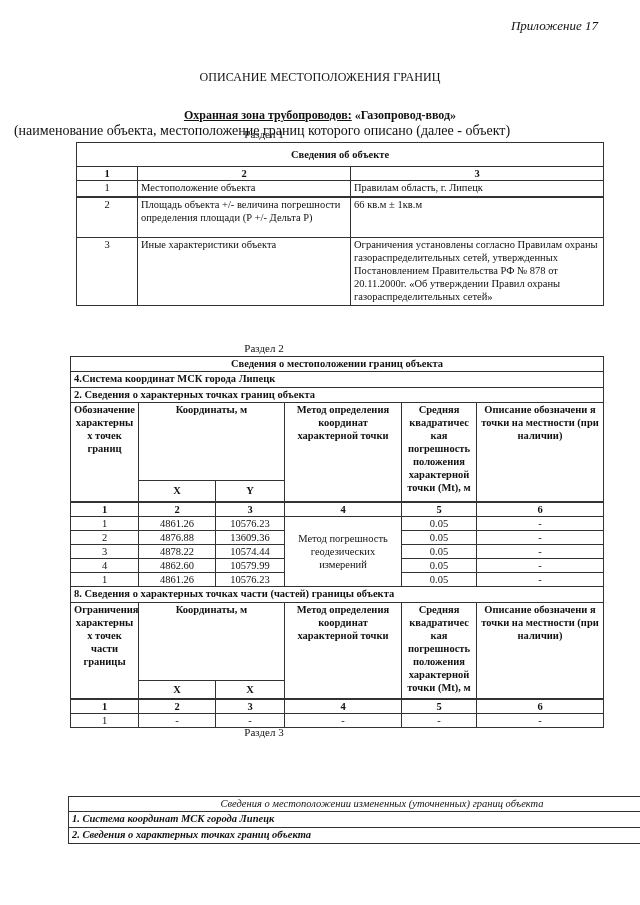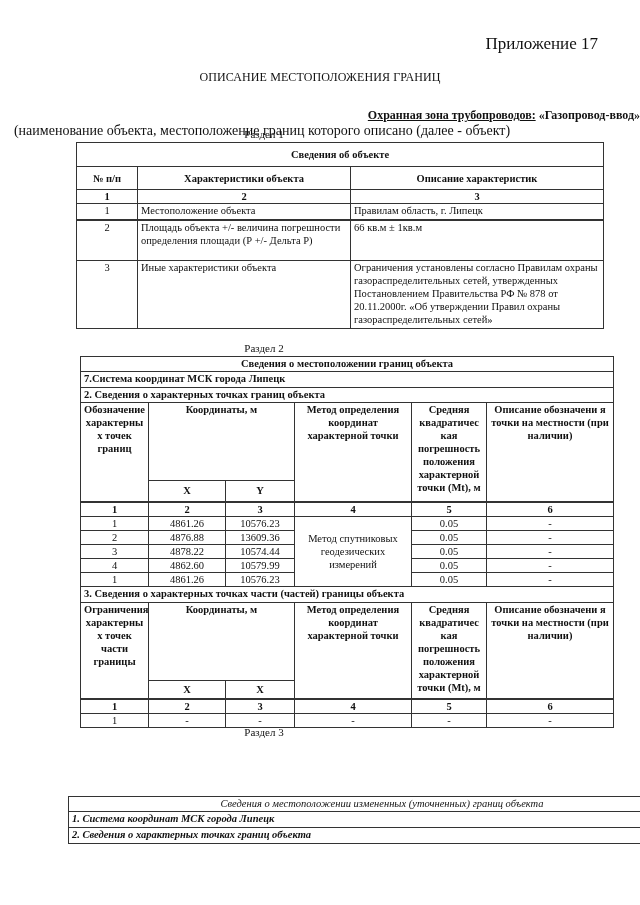--- a/index.html
+++ b/index.html
@@ -1,21 +1,21 @@
 <!DOCTYPE html>
 <html><head>
 <meta charset="utf-8">
 <style>
   html, body { margin:0; padding:0; background:#ffffff; }
   body { width:640px; height:905px; position:relative; overflow:hidden;
          font-family:"Liberation Serif", "DejaVu Serif", serif; color:#111; }
   .abs { position:absolute; }
-  .appendix { right:42px; top:34px; font-size:17px; }
+  .appendix { right:42px; top:18px; font-size:13px;font-style:italic; }
   .title { left:0; width:640px; top:70px; text-align:center; font-size:12px; letter-spacing:0.1px; }
-  .obj-name { left:0; width:640px; top:108px; text-align:right; font-size:12px; font-weight:bold; }
+  .obj-name { left:0; width:640px; top:108px; text-align:center; font-size:12px; font-weight:bold; }
   .obj-name .u { text-decoration:underline; }
   .obj-desc { left:0; width:524px; top:123px; text-align:center; font-size:14px; }
   .sec-label { left:0; width:528px; text-align:center; font-size:11px; }
 
   table { border-collapse:collapse; position:absolute; table-layout:fixed; }
   td, th { border:1px solid #333; padding:0 3px; font-size:10.5px; line-height:13px; vertical-align:top; font-weight:normal; }
   .b { font-weight:bold; }
   .c { text-align:center; }
   .l { text-align:left; }
   .vm { vertical-align:middle; }
@@ -33,25 +33,20 @@
 <table style="left:76px; top:142px; width:527px;border-radius:9px;">
   <colgroup>
       <col style="width:61px">
       <col style="width:213px">
       <col style="width:253px">
     </colgroup>
   <tbody>
       <tr style="height:24px">
         <td colspan="3" class="b c vm">Сведения об объекте</td>
       </tr>
-  <tr style="height:23px">
-    <td class="b c vm">№ п/п</td>
-    <td class="b c vm">Характеристики объекта</td>
-    <td class="b c vm">Описание характеристик</td>
-  </tr>
   <tr style="height:13px">
     <td class="b c">1</td>
     <td class="b c">2</td>
     <td class="b c">3</td>
   </tr>
   <tr style="height:16px">
     <td class="c">1</td>
     <td>Местоположение объекта</td>
     <td>Правилам область, г. Липецк</td>
   </tr>
@@ -62,35 +57,35 @@
   </tr>
   <tr style="height:68px">
     <td class="c">3</td>
     <td>Иные характеристики объекта</td>
     <td>Ограничения установлены согласно Правилам охраны газораспределительных сетей, утвержденных Постановлением Правительства РФ № 878 от 20.11.2000г. «Об утверждении Правил охраны газораспределительных сетей»</td>
   </tr>
 </tbody>
   </table>
 
 <div class="abs sec-label" style="top:342px;">Раздел 2</div>
-<table style="left:80px; top:356px; width:533px;">
+<table style="left:70px; top:356px; width:533px;">
   <colgroup>
       <col style="width:68px">
       <col style="width:77px">
       <col style="width:69px">
       <col style="width:117px">
       <col style="width:75px">
       <col style="width:127px">
     </colgroup>
   <tbody>
       <tr style="height:15px">
         <td colspan="6" class="b c">Сведения о местоположении границ объекта</td>
       </tr>
   <tr style="height:16px">
-        <td colspan="6" class="b l">7.Система координат МСК города Липецк</td>
+        <td colspan="6" class="b l">4.Система координат МСК города Липецк</td>
       </tr>
   <tr style="height:15px">
         <td colspan="6" class="b l">2. Сведения о характерных точках границ объекта</td>
       </tr>
   <tr style="height:78px">
     <td rowspan="2" class="b c">Обозначение характерны х точек границ</td>
     <td colspan="2" class="b c">Координаты, м</td>
     <td rowspan="2" class="b c">Метод определения координат характерной точки</td>
     <td rowspan="2" class="b c">Средняя квадратичес кая погрешность положения характерной точки (Мt), м</td>
     <td rowspan="2" class="b c">Описание обозначени я точки на местности (при наличии)</td>
@@ -104,21 +99,21 @@
     <td class="b c">2</td>
     <td class="b c">3</td>
     <td class="b c">4</td>
     <td class="b c">5</td>
     <td class="b c">6</td>
   </tr>
   <tr style="height:14px">
     <td class="c">1</td>
     <td class="c">4861.26</td>
     <td class="c">10576.23</td>
-    <td rowspan="5" class="c vm">Метод спутниковых геодезических измерений</td>
+    <td rowspan="5" class="c vm">Метод погрешность геодезических измерений</td>
     <td class="c">0.05</td>
     <td class="c">-</td>
   </tr>
   <tr style="height:14px">
     <td class="c">2</td>
     <td class="c">4876.88</td>
     <td class="c">13609.36</td>
     <td class="c">0.05</td>
     <td class="c">-</td>
   </tr>
@@ -137,21 +132,21 @@
     <td class="c">-</td>
   </tr>
   <tr style="height:14px">
     <td class="c">1</td>
     <td class="c">4861.26</td>
     <td class="c">10576.23</td>
     <td class="c">0.05</td>
     <td class="c">-</td>
   </tr>
   <tr style="height:16px">
-        <td colspan="6" class="b l">3. Сведения о характерных точках части (частей) границы объекта</td>
+        <td colspan="6" class="b l">8. Сведения о характерных точках части (частей) границы объекта</td>
       </tr>
   <tr style="height:78px">
     <td rowspan="2" class="b c">Ограничения характерны х точек части границы</td>
     <td colspan="2" class="b c">Координаты, м</td>
     <td rowspan="2" class="b c">Метод определения координат характерной точки</td>
     <td rowspan="2" class="b c">Средняя квадратичес кая погрешность положения характерной точки (Мt), м</td>
     <td rowspan="2" class="b c">Описание обозначени я точки на местности (при наличии)</td>
   </tr>
   <tr style="height:19px">
     <td class="b c vm">X</td>

